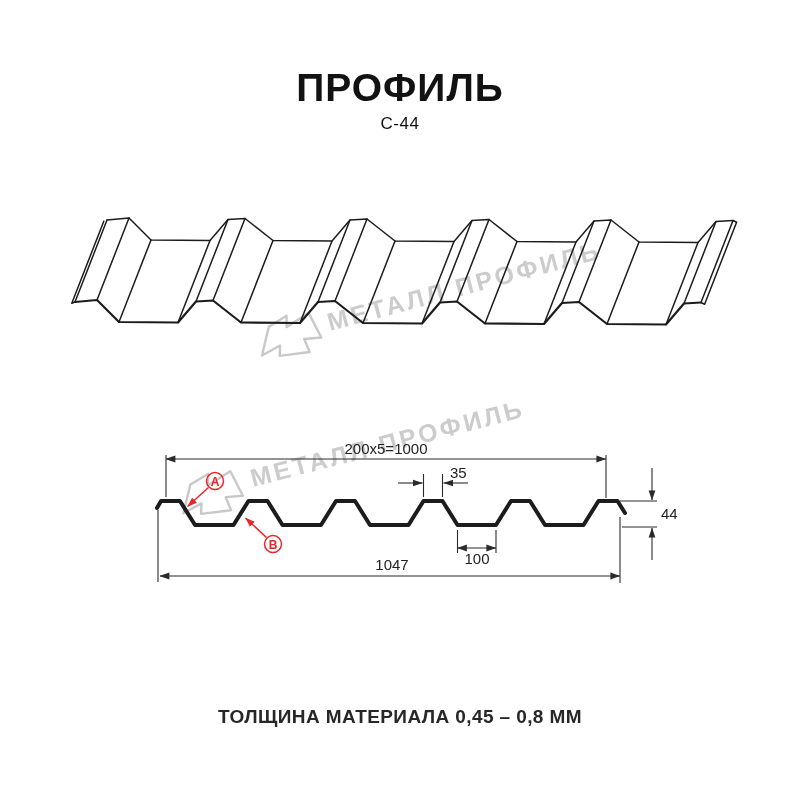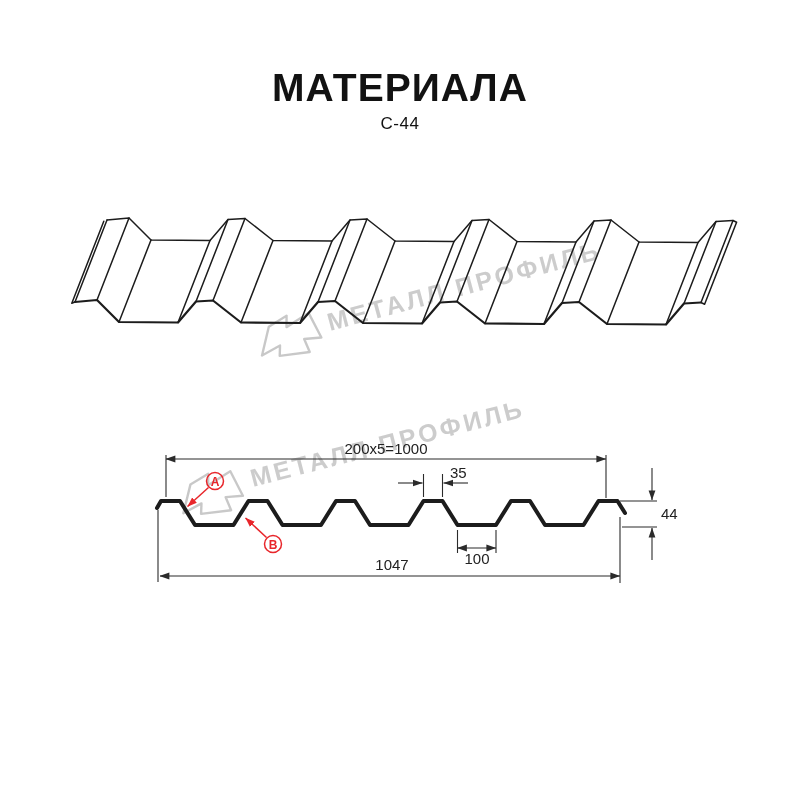--- a/index.html
+++ b/index.html
@@ -23,21 +23,21 @@
   .red-text{font-family:"Liberation Sans",sans-serif;font-size:12px;font-weight:bold;fill:#e8262b;}
   .wm{fill:#cacaca;font-family:"Liberation Sans",sans-serif;font-size:25px;font-weight:bold;
       letter-spacing:3px;}
   .wm-logo{stroke:#c6c6c6;stroke-width:2.4;fill:none;stroke-linejoin:round;}
 </style>
 </head>
 <body>
 
 <div class="page">
 
-  <h1 class="title">МАТЕРИАЛА</h1>
+  <h1 class="title">ПРОФИЛЬ</h1>
   <div class="subtitle">С-44</div>
 
   <svg class="canvas" width="800" height="800" viewBox="0 0 800 800">
     <defs>
       <marker id="arrE" markerWidth="11" markerHeight="8" refX="9.6" refY="4" orient="auto" markerUnits="userSpaceOnUse">
         <path d="M0,0.6 L9.8,4 L0,7.4 Z" fill="#2b2b2b"></path>
       </marker>
       <marker id="arrS" markerWidth="11" markerHeight="8" refX="0.4" refY="4" orient="auto" markerUnits="userSpaceOnUse">
         <path d="M9.8,0.6 L0,4 L9.8,7.4 Z" fill="#2b2b2b"></path>
       </marker>
@@ -138,13 +138,14 @@
       </g>
 
       <g>
         <circle class="red" cx="273" cy="544" r="8.5"></circle>
         <text class="red-text" x="273" y="548.5" text-anchor="middle">В</text>
         <line class="red" x1="266.5" y1="537.5" x2="245.5" y2="518" marker-end="url(#arrRed)"></line>
       </g>
     </g>
   </svg>
 
+  <div class="footer-note">ТОЛЩИНА МАТЕРИАЛА 0,45 – 0,8 ММ</div>
 </div>
 
 </body></html>

